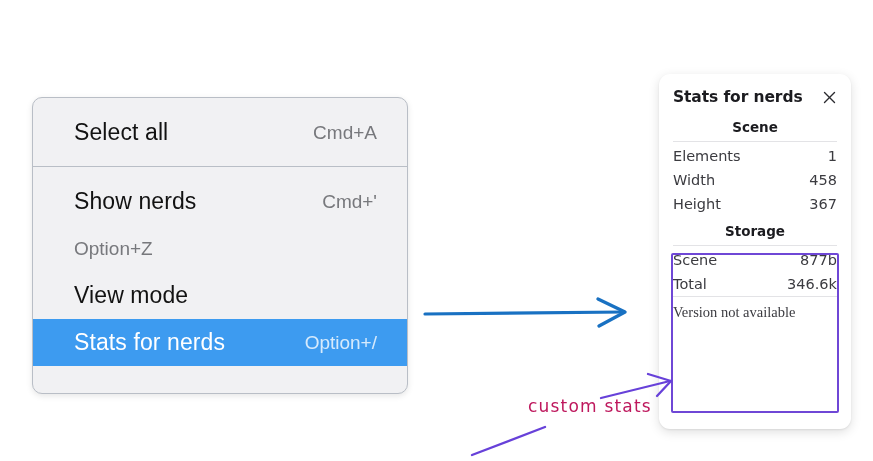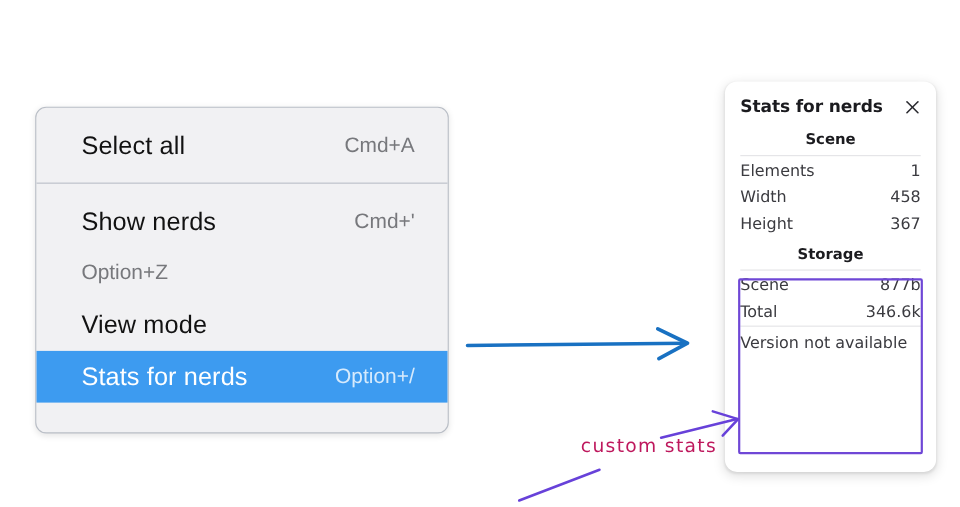--- a/index.html
+++ b/index.html
@@ -122,20 +122,21 @@
     font-size: 14.5px;
     color: #3b3b40;
   }
   .sp-row .sp-key { white-space: nowrap; }
   .sp-row .sp-val { white-space: nowrap; }
   .sp-fullrow {
     font-size: 14.5px;
     color: #3b3b40;
     padding: 5px 0 4px 0;
     white-space: nowrap;
+    font-family: Liberation Serif, serif;
   }
 
   
   #highlight-box {
     position: absolute;
     left: 671px;
     top: 253px;
     width: 168px;
     height: 160px;
     border: 2px solid #6f47d6;

